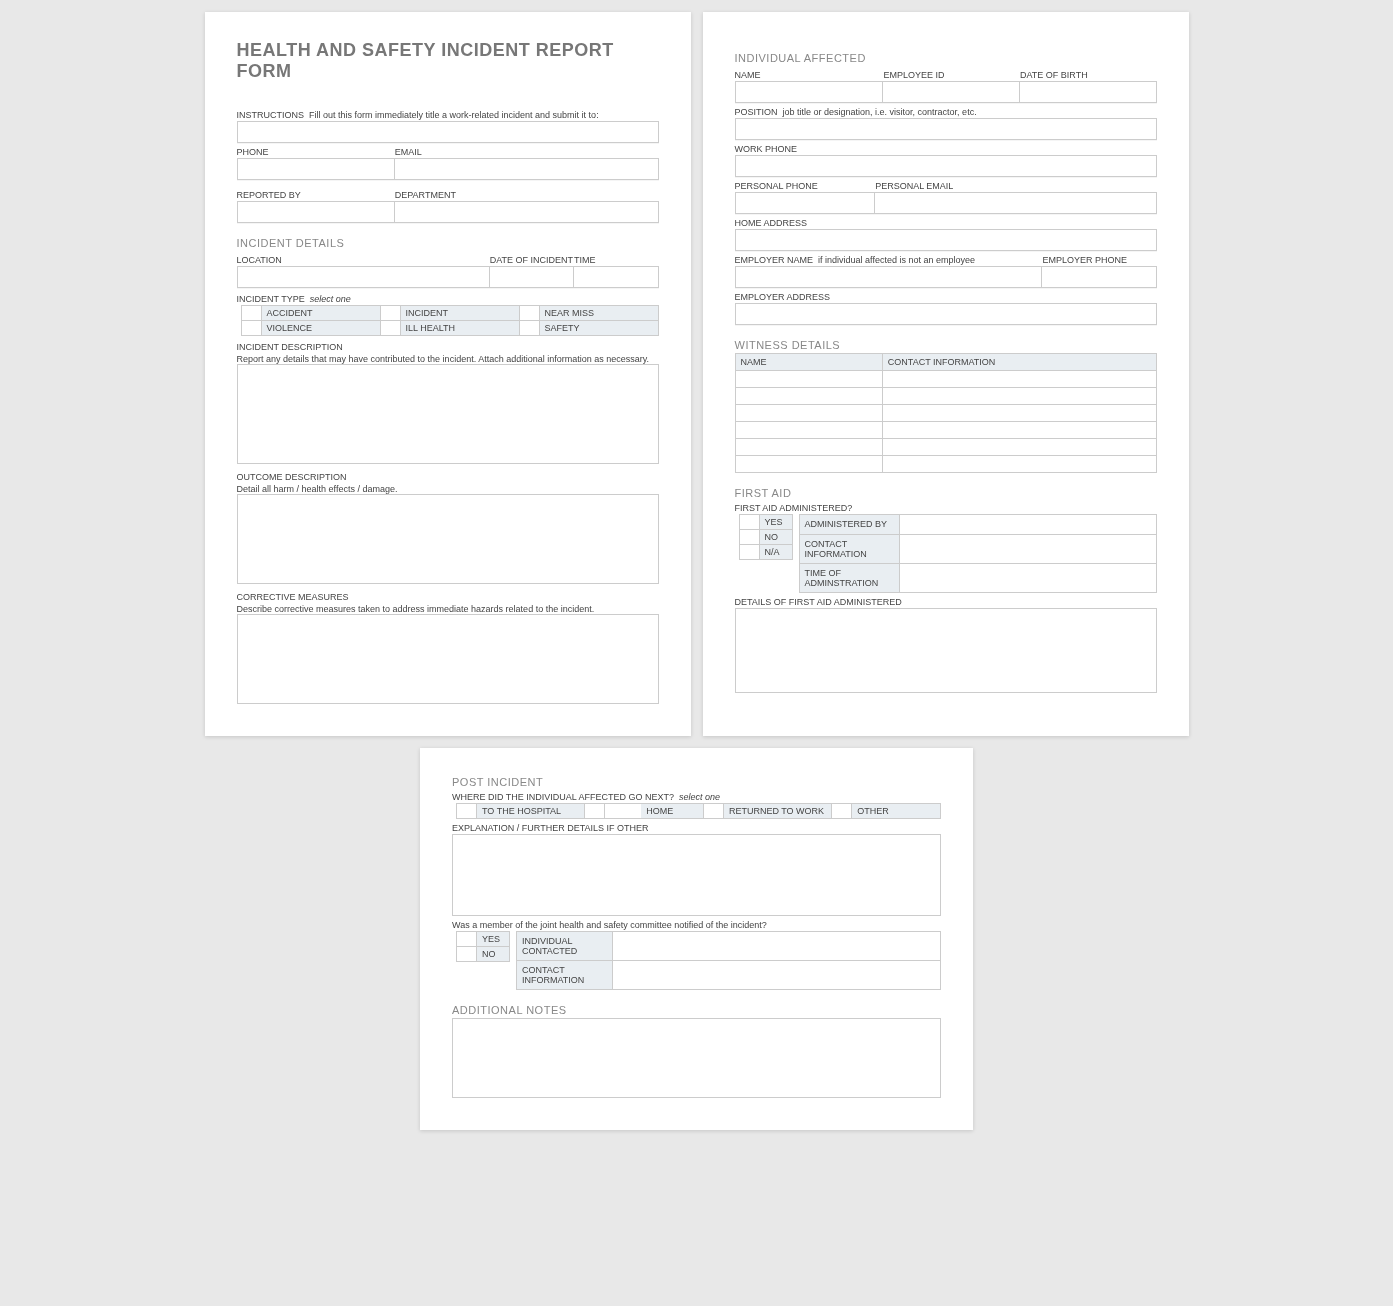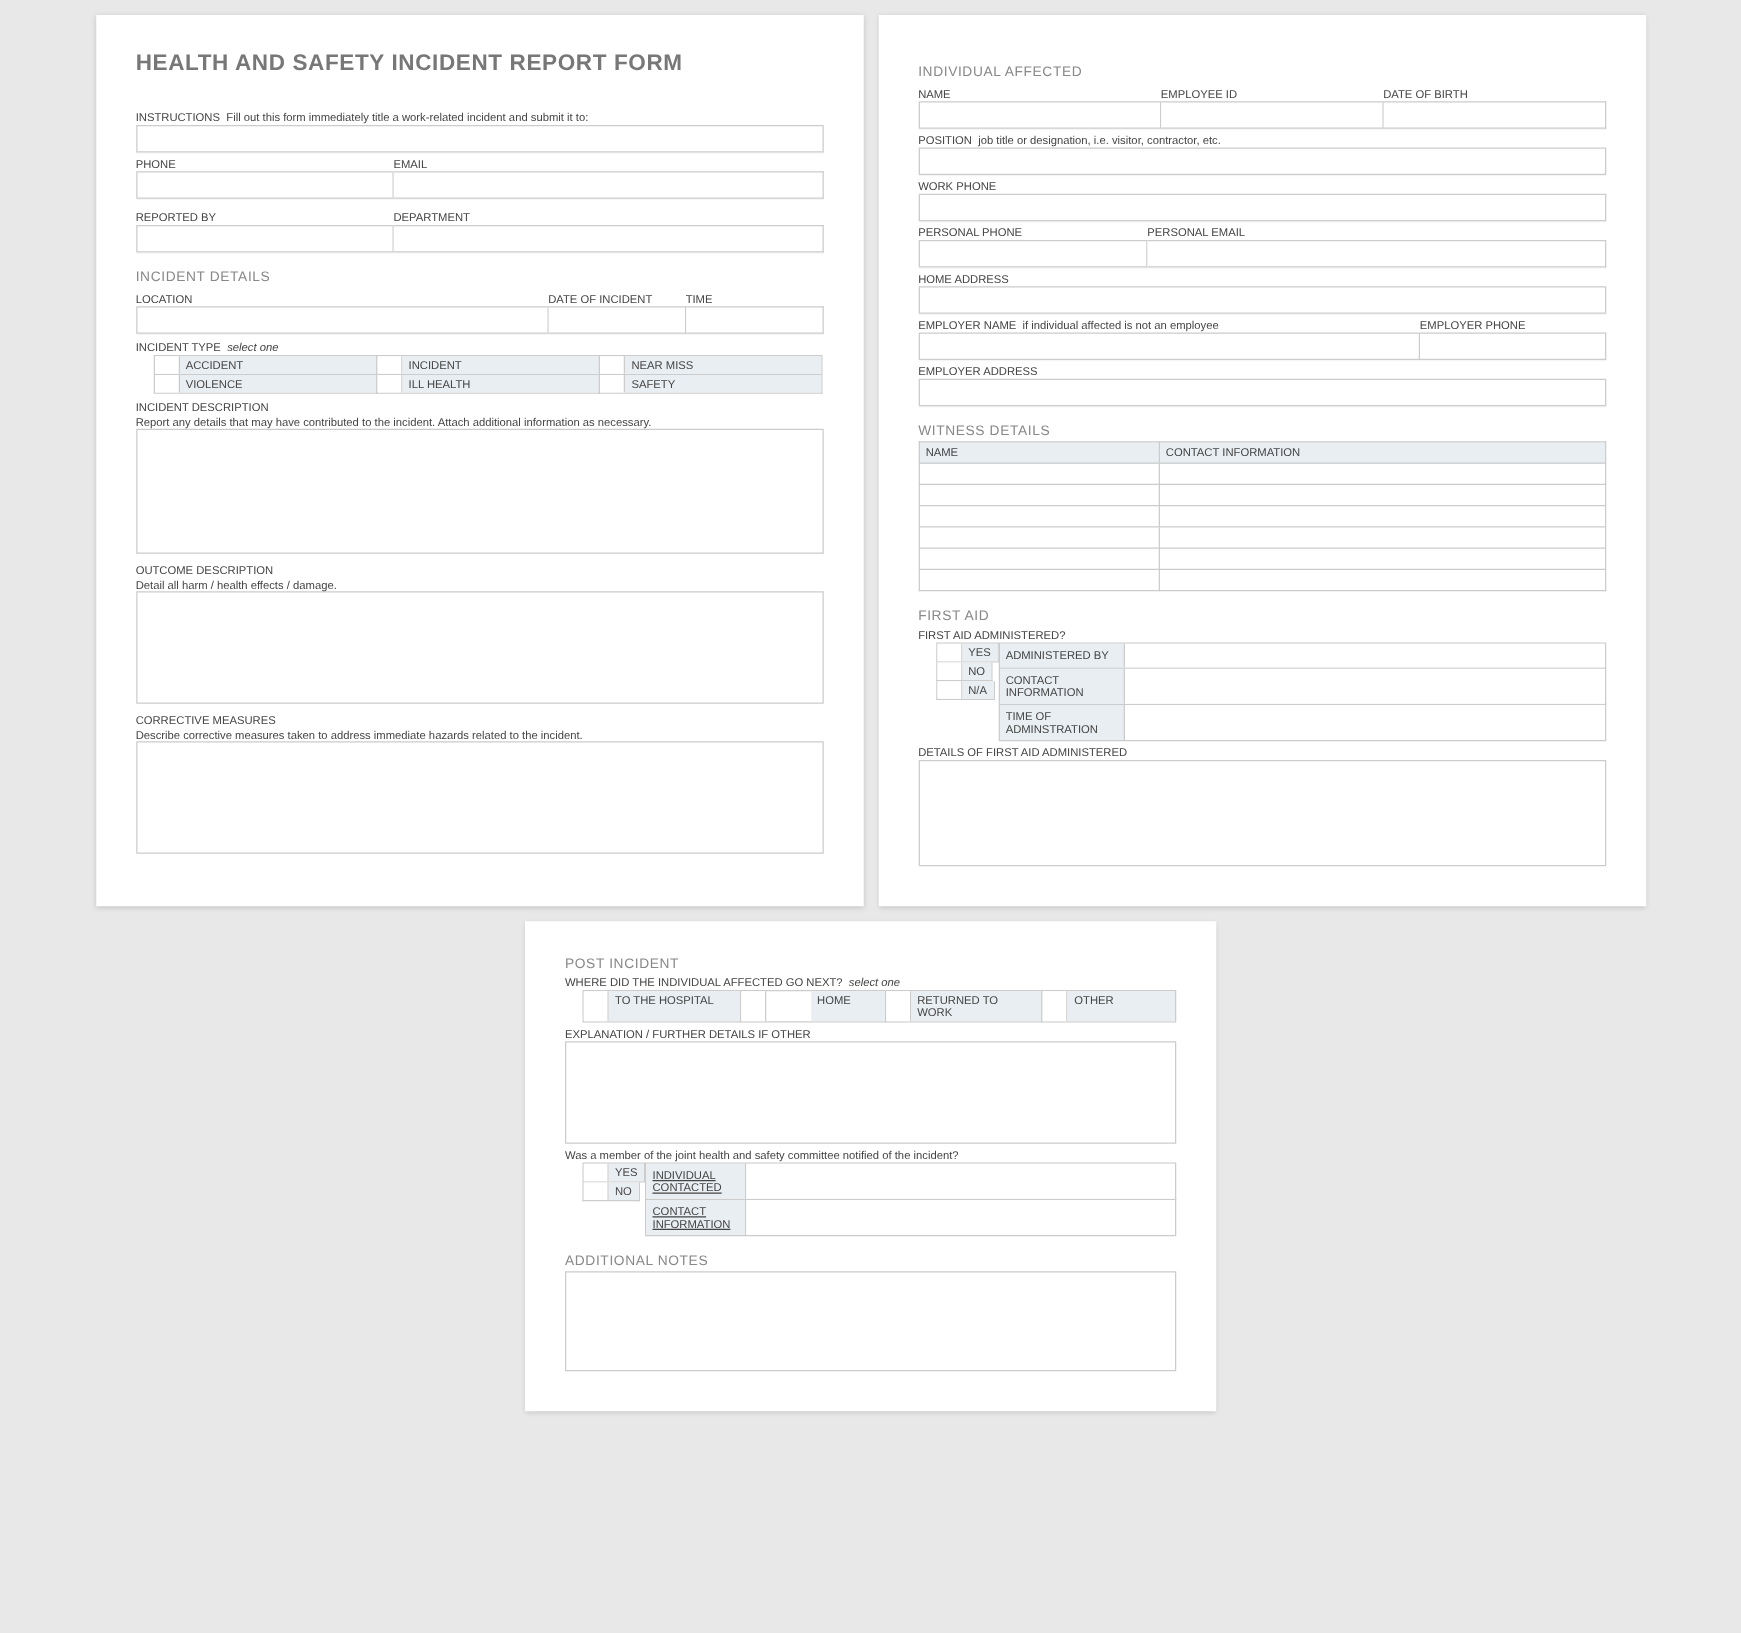--- a/index.html
+++ b/index.html
@@ -12,21 +12,21 @@
   }
   .pages {
     display: flex;
     flex-wrap: wrap;
     gap: 12px;
     justify-content: center;
   }
   .page {
     background: #fff;
     box-shadow: 0 1px 4px rgba(0,0,0,0.15);
-    width: 614px;
+    width: 486px;
     padding: 28px 32px 32px 32px;
   }
   .page3 { width: 553px; }
   h1 {
     font-size: 18px;
     font-weight: bold;
     color: #777;
     letter-spacing: 0.5px;
     margin-bottom: 28px;
   }
@@ -59,21 +59,21 @@
     width: 100%;
   }
   .ta-md { height: 90px; }
   .row { display: flex; gap: 0; }
   .row > div { display: flex; flex-direction: column; }
   .row .col + .col .input { border-left: none; }
   .row .col .input { }
   
   .optrow { display:flex; }
   .optrow .unit { display:flex; flex:1; border:1px solid #ccc; margin-left:-1px; }
-  .optrow .unit:first-child { margin-left:14px; }
+  .optrow .unit:first-child { margin-left:4px; }
   .optrow .unit .chk { width:20px; border-right:1px solid #ccc; background:#fff;}
   .optrow .unit .lbl { flex:1; background:#e9eef2; padding:2px 5px; font-size:9px;}
   .optrow + .optrow .unit { border-top:none; }
   
   table { border-collapse: collapse; width:100%; }
   table td, table th {
     border:1px solid #ccc;
     font-size:9px;
     font-weight:normal;
     text-align:left;
@@ -84,21 +84,21 @@
   
   .fa-row { display:flex; gap:6px; }
   .yesno { width:58px; }
   .yesno .unit .lbl { background:#e9eef2; }
   .fa-fields { flex:1; }
   .fa-fields .frow { display:flex; border:1px solid #ccc; margin-top:-1px;}
   .fa-fields .frow:first-child{ margin-top:0;}
   .fa-fields .frow .flbl { width:100px; background:#e9eef2; padding:4px 5px; border-right:1px solid #ccc; font-size:9px;}
   .fa-fields .frow .fval { flex:1; background:#fff; min-height:19px;}
   
-  .pi-fields .frow .flbl { width:80px;text-decoration:underline; }
+  .pi-fields .frow .flbl { width:96px; }
   .sub { font-size:9px; color:#444; margin-top:2px;}
 </style>
 </head>
 <body>
 
 <div class="pages">
 
   <div class="page">
     <h1>HEALTH AND SAFETY INCIDENT REPORT FORM</h1>
 

